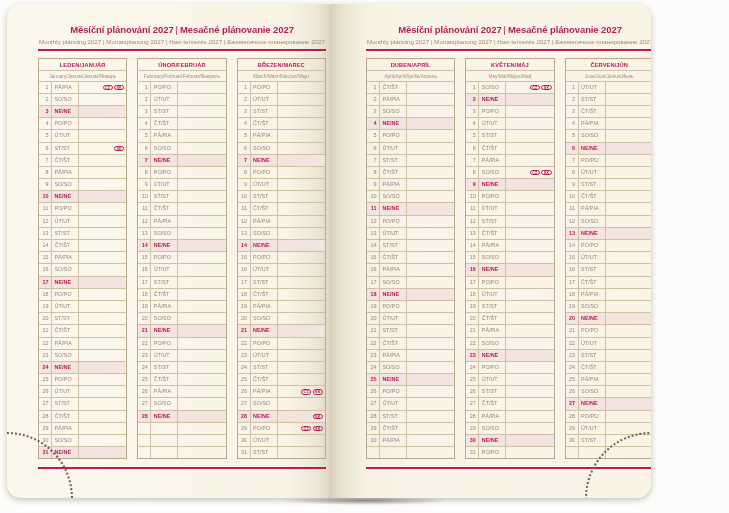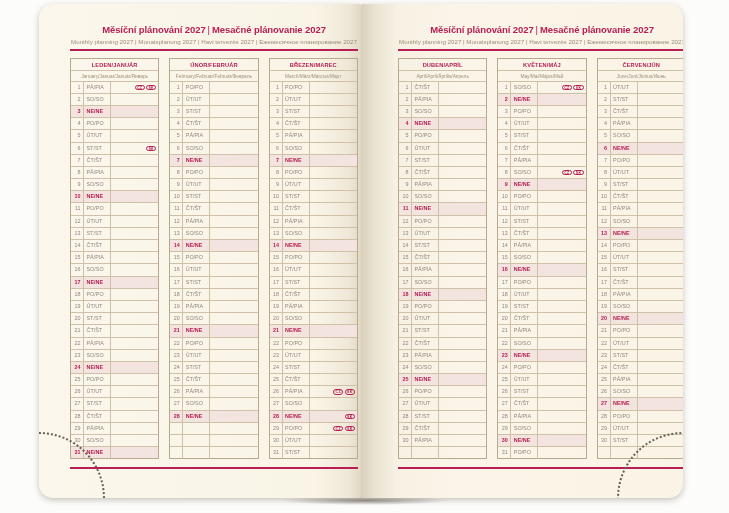--- a/index.html
+++ b/index.html
@@ -9,21 +9,21 @@
     --ink:#93877a;
     --grid:#cfc1a8;
     --grid-dark:#b9aa8f;
   }
   *{margin:0;padding:0;box-sizing:border-box;}
   body{width:729px;height:513px;font-family:"Liberation Sans",sans-serif;}
   .stage{position:relative;width:729px;height:513px;background:#fcfcfb;overflow:hidden;}
   .floor-shadow{position:absolute;left:280px;top:496px;width:170px;height:9px;
     background:radial-gradient(ellipse at center,rgba(70,63,52,.55),rgba(0,0,0,0) 70%);}
   .book{position:absolute;left:7px;top:4px;width:644px;height:494px;display:flex;
-    filter:drop-shadow(0 2px 3px rgba(95,85,65,.35));margin-left:32px;}
+    filter:drop-shadow(0 2px 3px rgba(95,85,65,.35));}
   .page{position:relative;width:357.5px;height:100%;overflow:hidden;}
   .page-left{border-radius:14px 2px 2px 14px;
     background:linear-gradient(to right,#fbf7ec 0%,#f9f4e6 86%,#efe8d8 96%,#e0d8c4 100%);}
   .page-right{border-radius:2px 14px 14px 2px;
     background:linear-gradient(to right,#d8cfbb 0%,#e9e2d0 4%,#f6f1e3 11%,#faf5e8 30%,#f9f4e6 100%);}
   .content{position:absolute;top:0;width:288px;}
   .page-left .content{left:31px;}
   .page-right .content{left:37px;}
   .title{margin-top:20px;text-align:center;color:var(--accent);font-weight:bold;
     font-size:9.5px;letter-spacing:-.1px;white-space:nowrap;}

